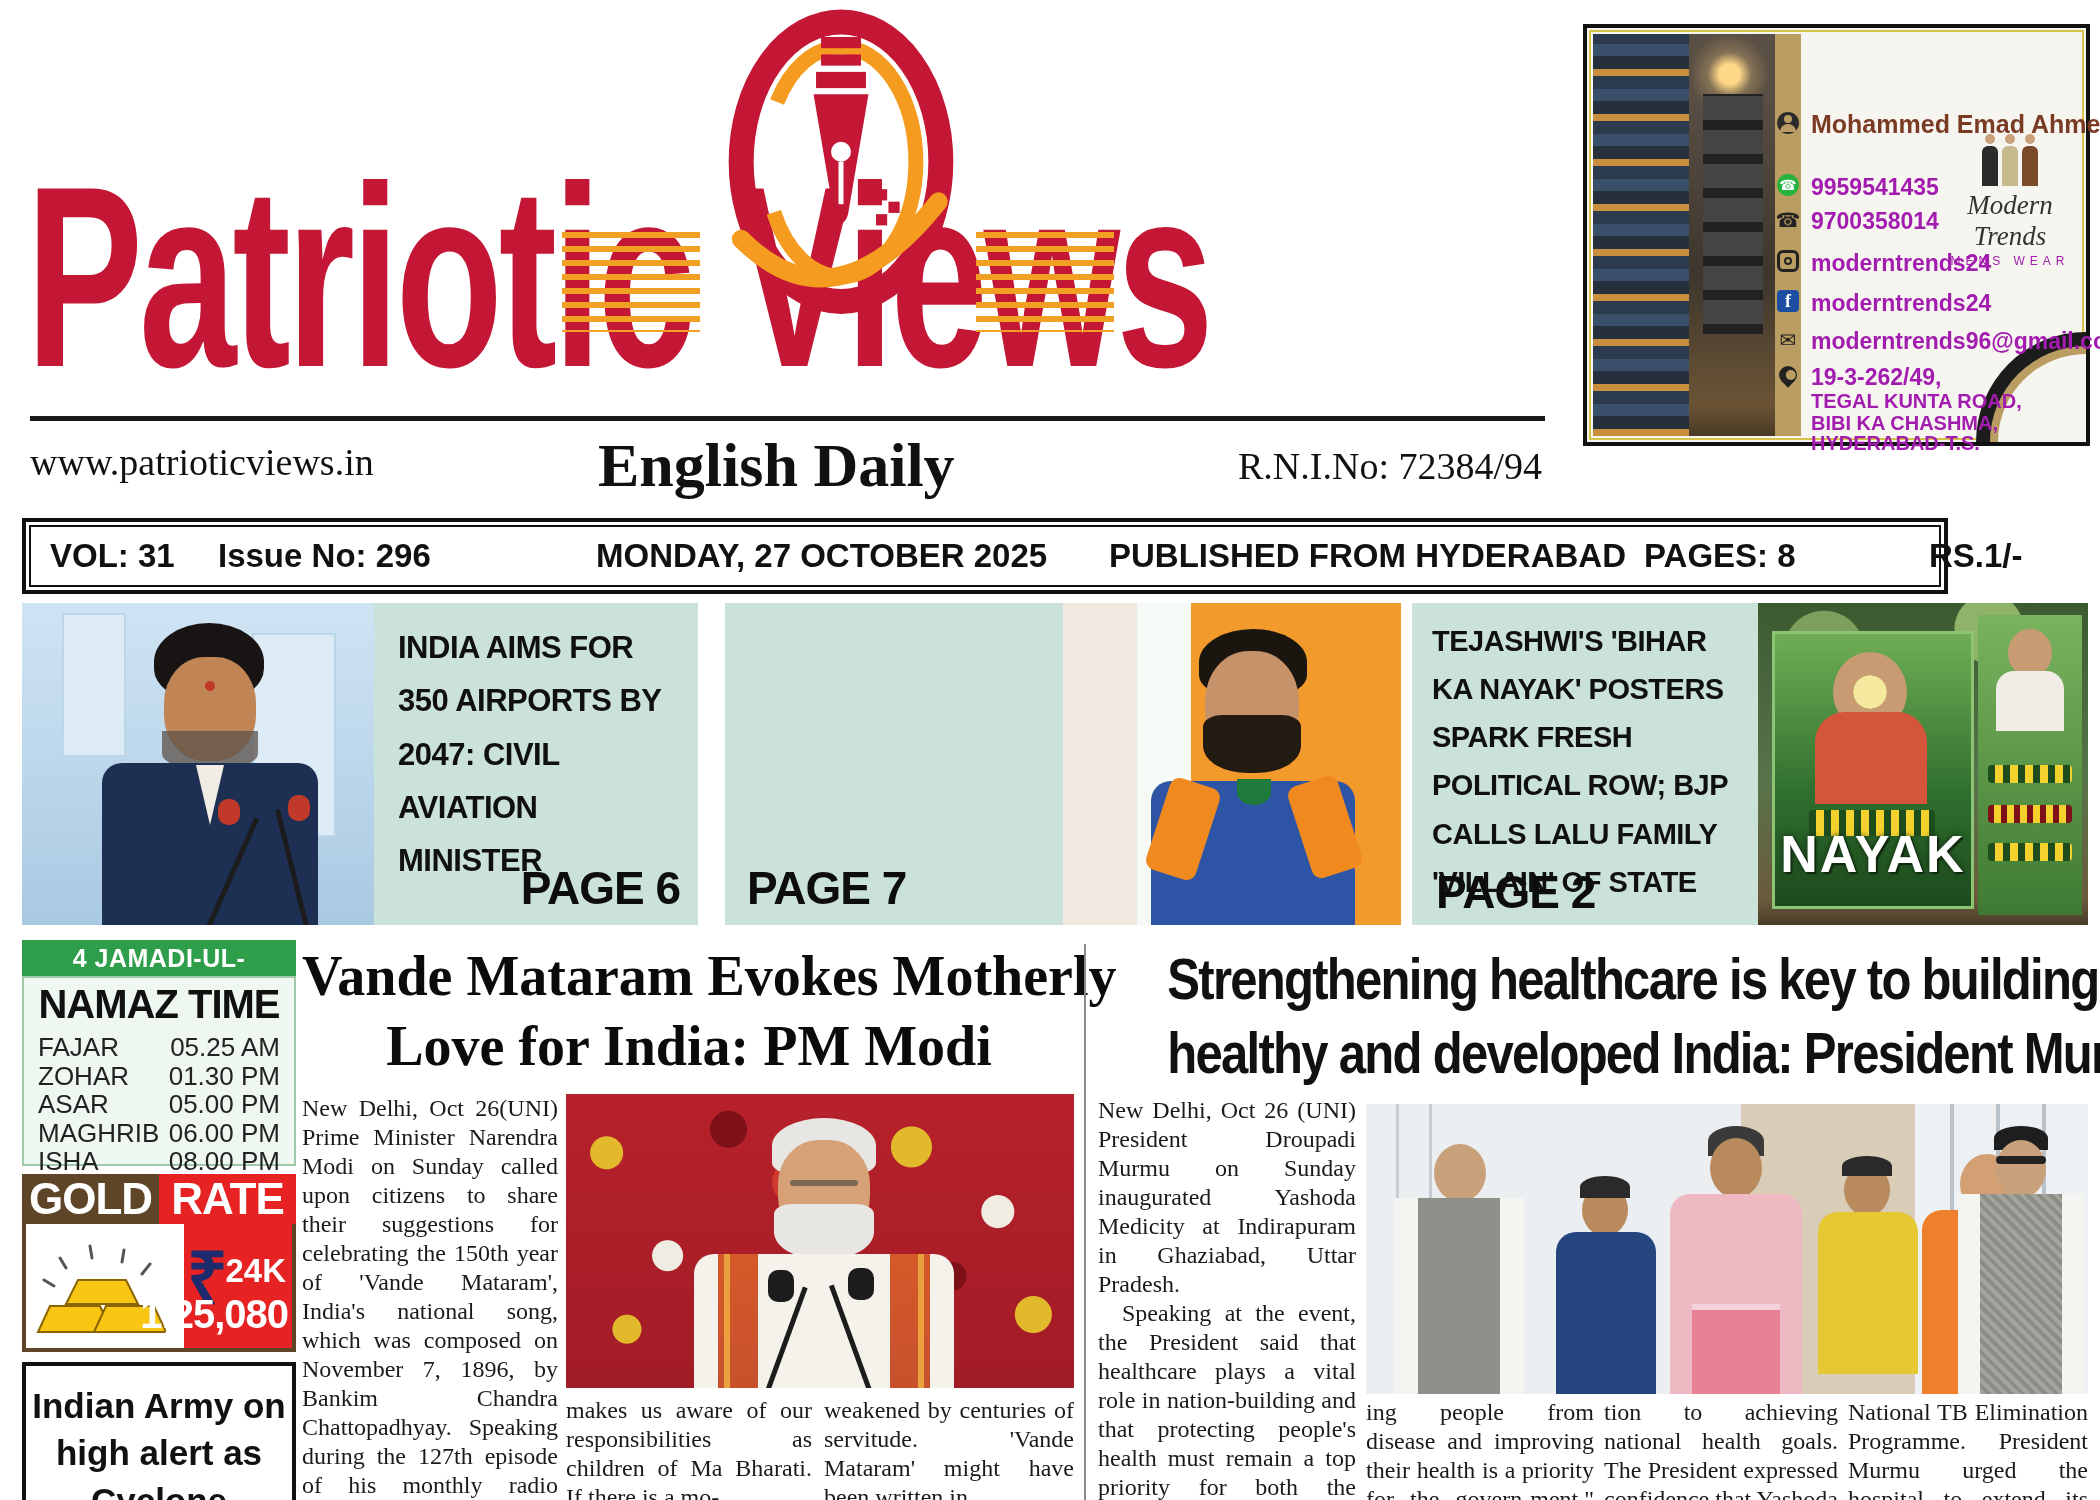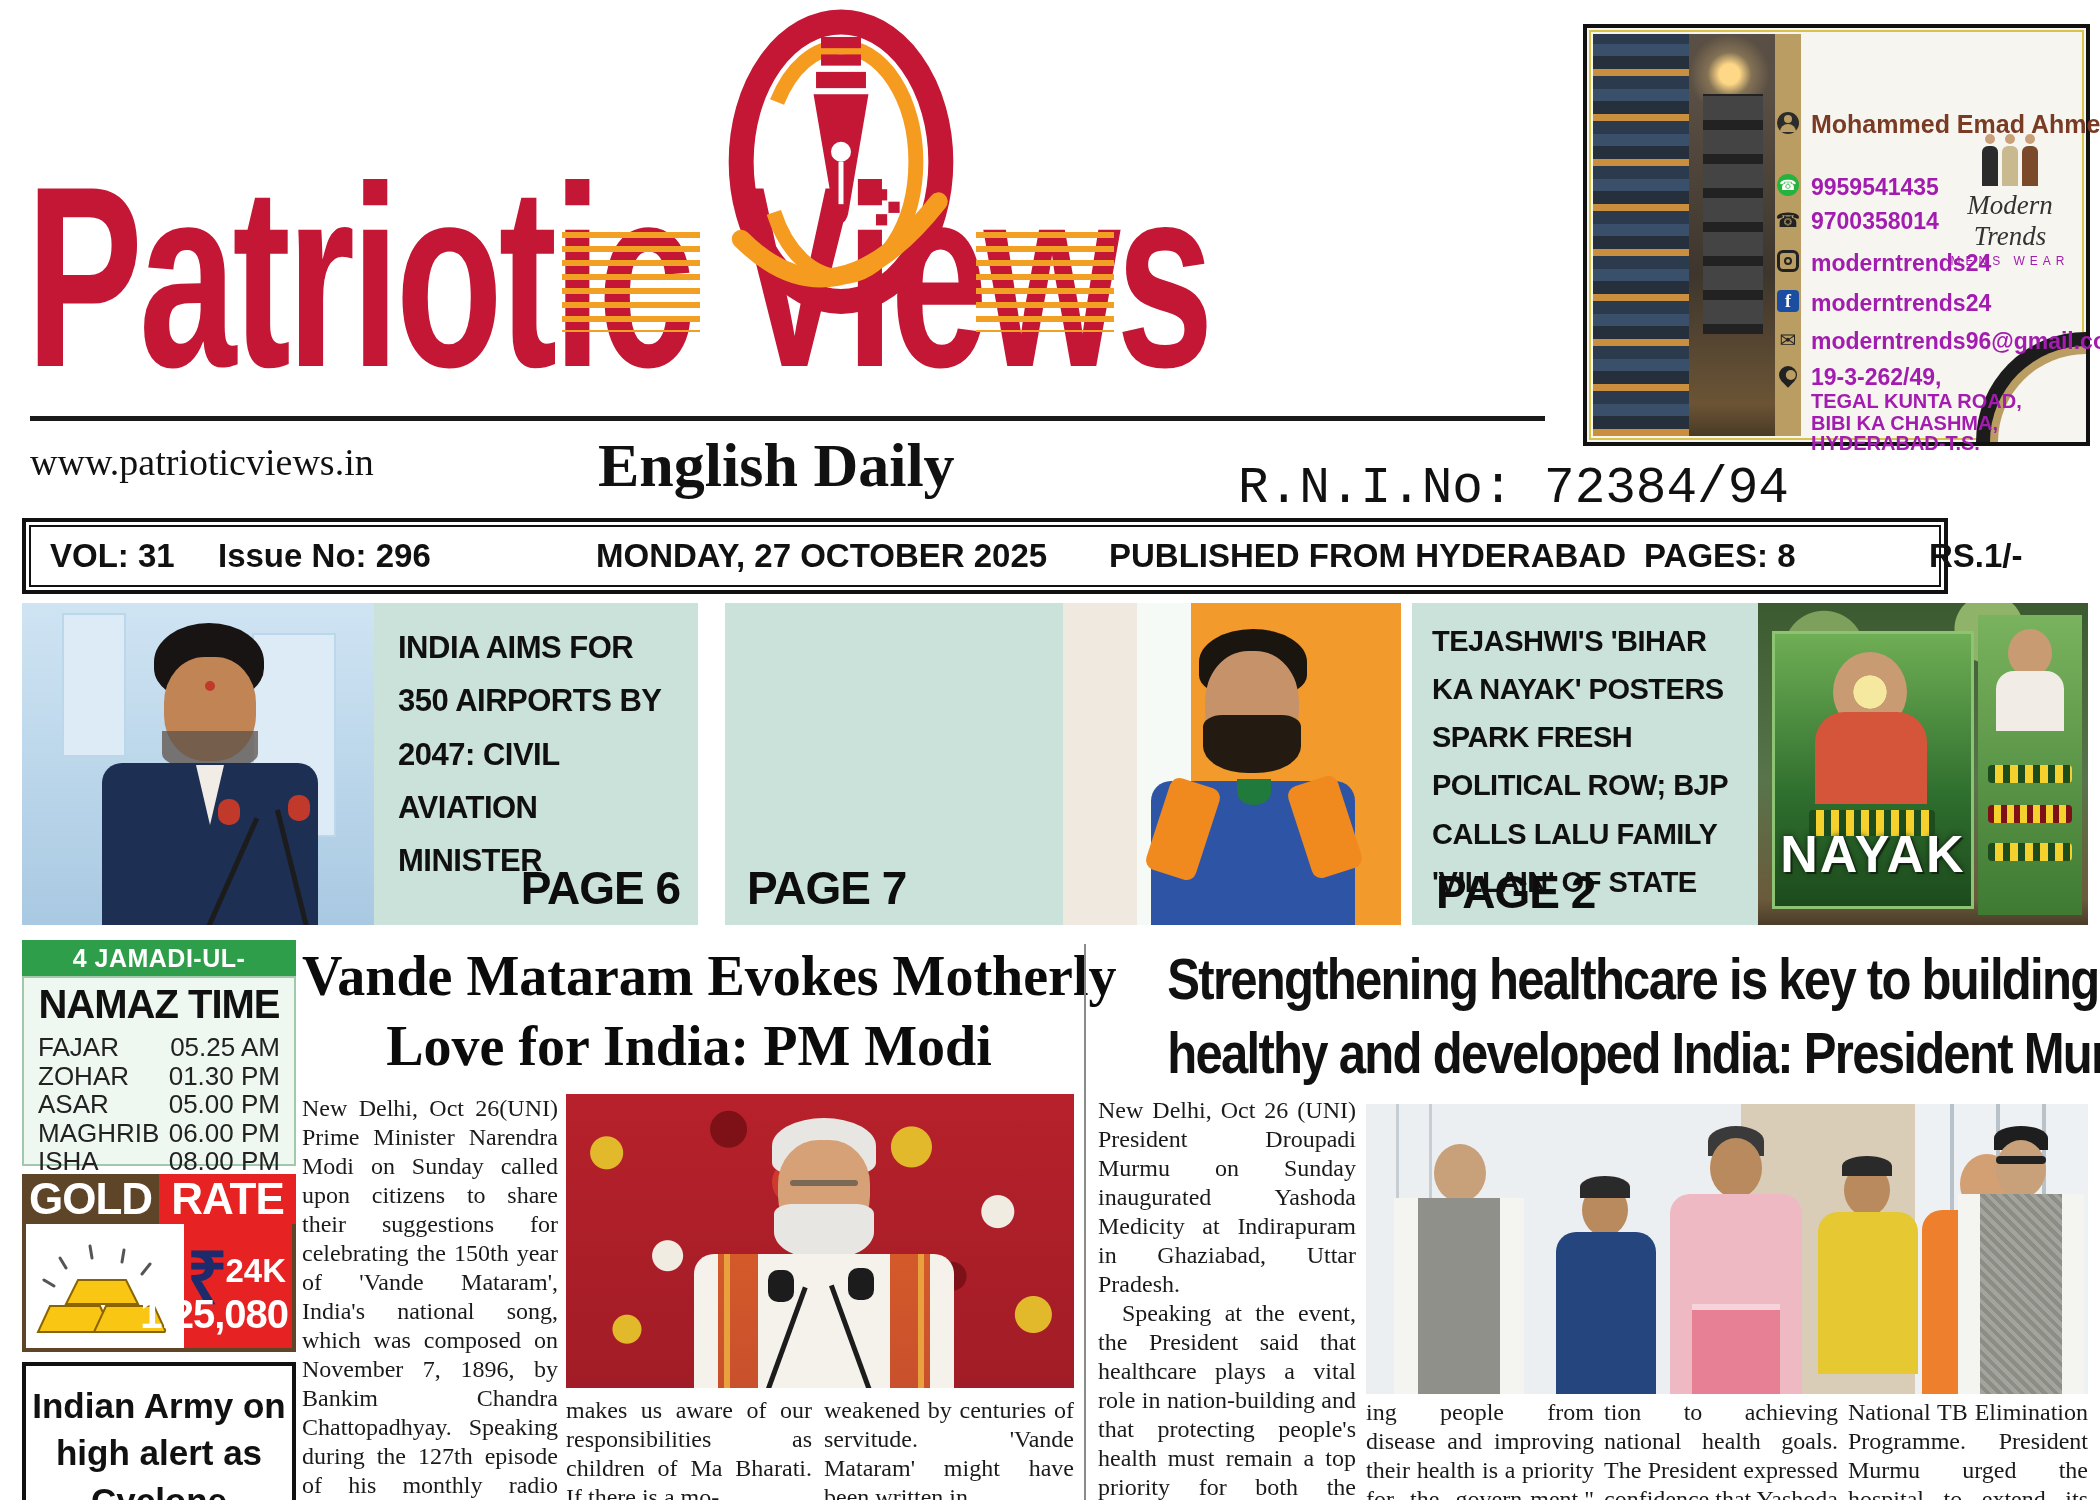--- a/index.html
+++ b/index.html
@@ -9,21 +9,21 @@
   .serif{font-family:"Liberation Serif",serif;}
 
   
   #masthead-title{left:26px;top:148px;font-size:258px;font-weight:bold;line-height:1;
     color:#c31735;letter-spacing:-6px;transform:scaleX(0.68);transform-origin:left top;white-space:nowrap;}
   .orange-lines{width:138px;height:100px;
     background:repeating-linear-gradient(180deg,#f2a023 0 6px,transparent 6px 14px);}
   #masthead-rule{left:30px;top:416px;width:1515px;height:5px;background:#1a1a1a;}
   #website{left:30px;top:440px;font-size:38px;}
   #edition{left:598px;top:430px;font-size:62px;font-weight:bold;}
-  #rni{left:1238px;top:460px;font-size:51px;font-family:Liberation Mono, monospace;}
+  #rni{left:1238px;top:444px;font-size:38px;}
 
   
   #volbar{left:22px;top:518px;width:1926px;height:76px;border:4px solid #111;box-sizing:border-box;background:#fff;}
   #volbar .inner{position:absolute;left:3px;top:3px;right:3px;bottom:3px;border:2px solid #111;}
   #volbar span{position:absolute;top:50%;transform:translateY(-50%);font-size:33px;font-weight:600;white-space:nowrap;}
 
   
   .teaser{top:603px;height:322px;background:#cbe2da;overflow:hidden;}
   .teaser .txt{position:absolute;top:18px;font-weight:bold;font-size:31px;line-height:1.72;
      letter-spacing:-0.5px;color:#101010;}

